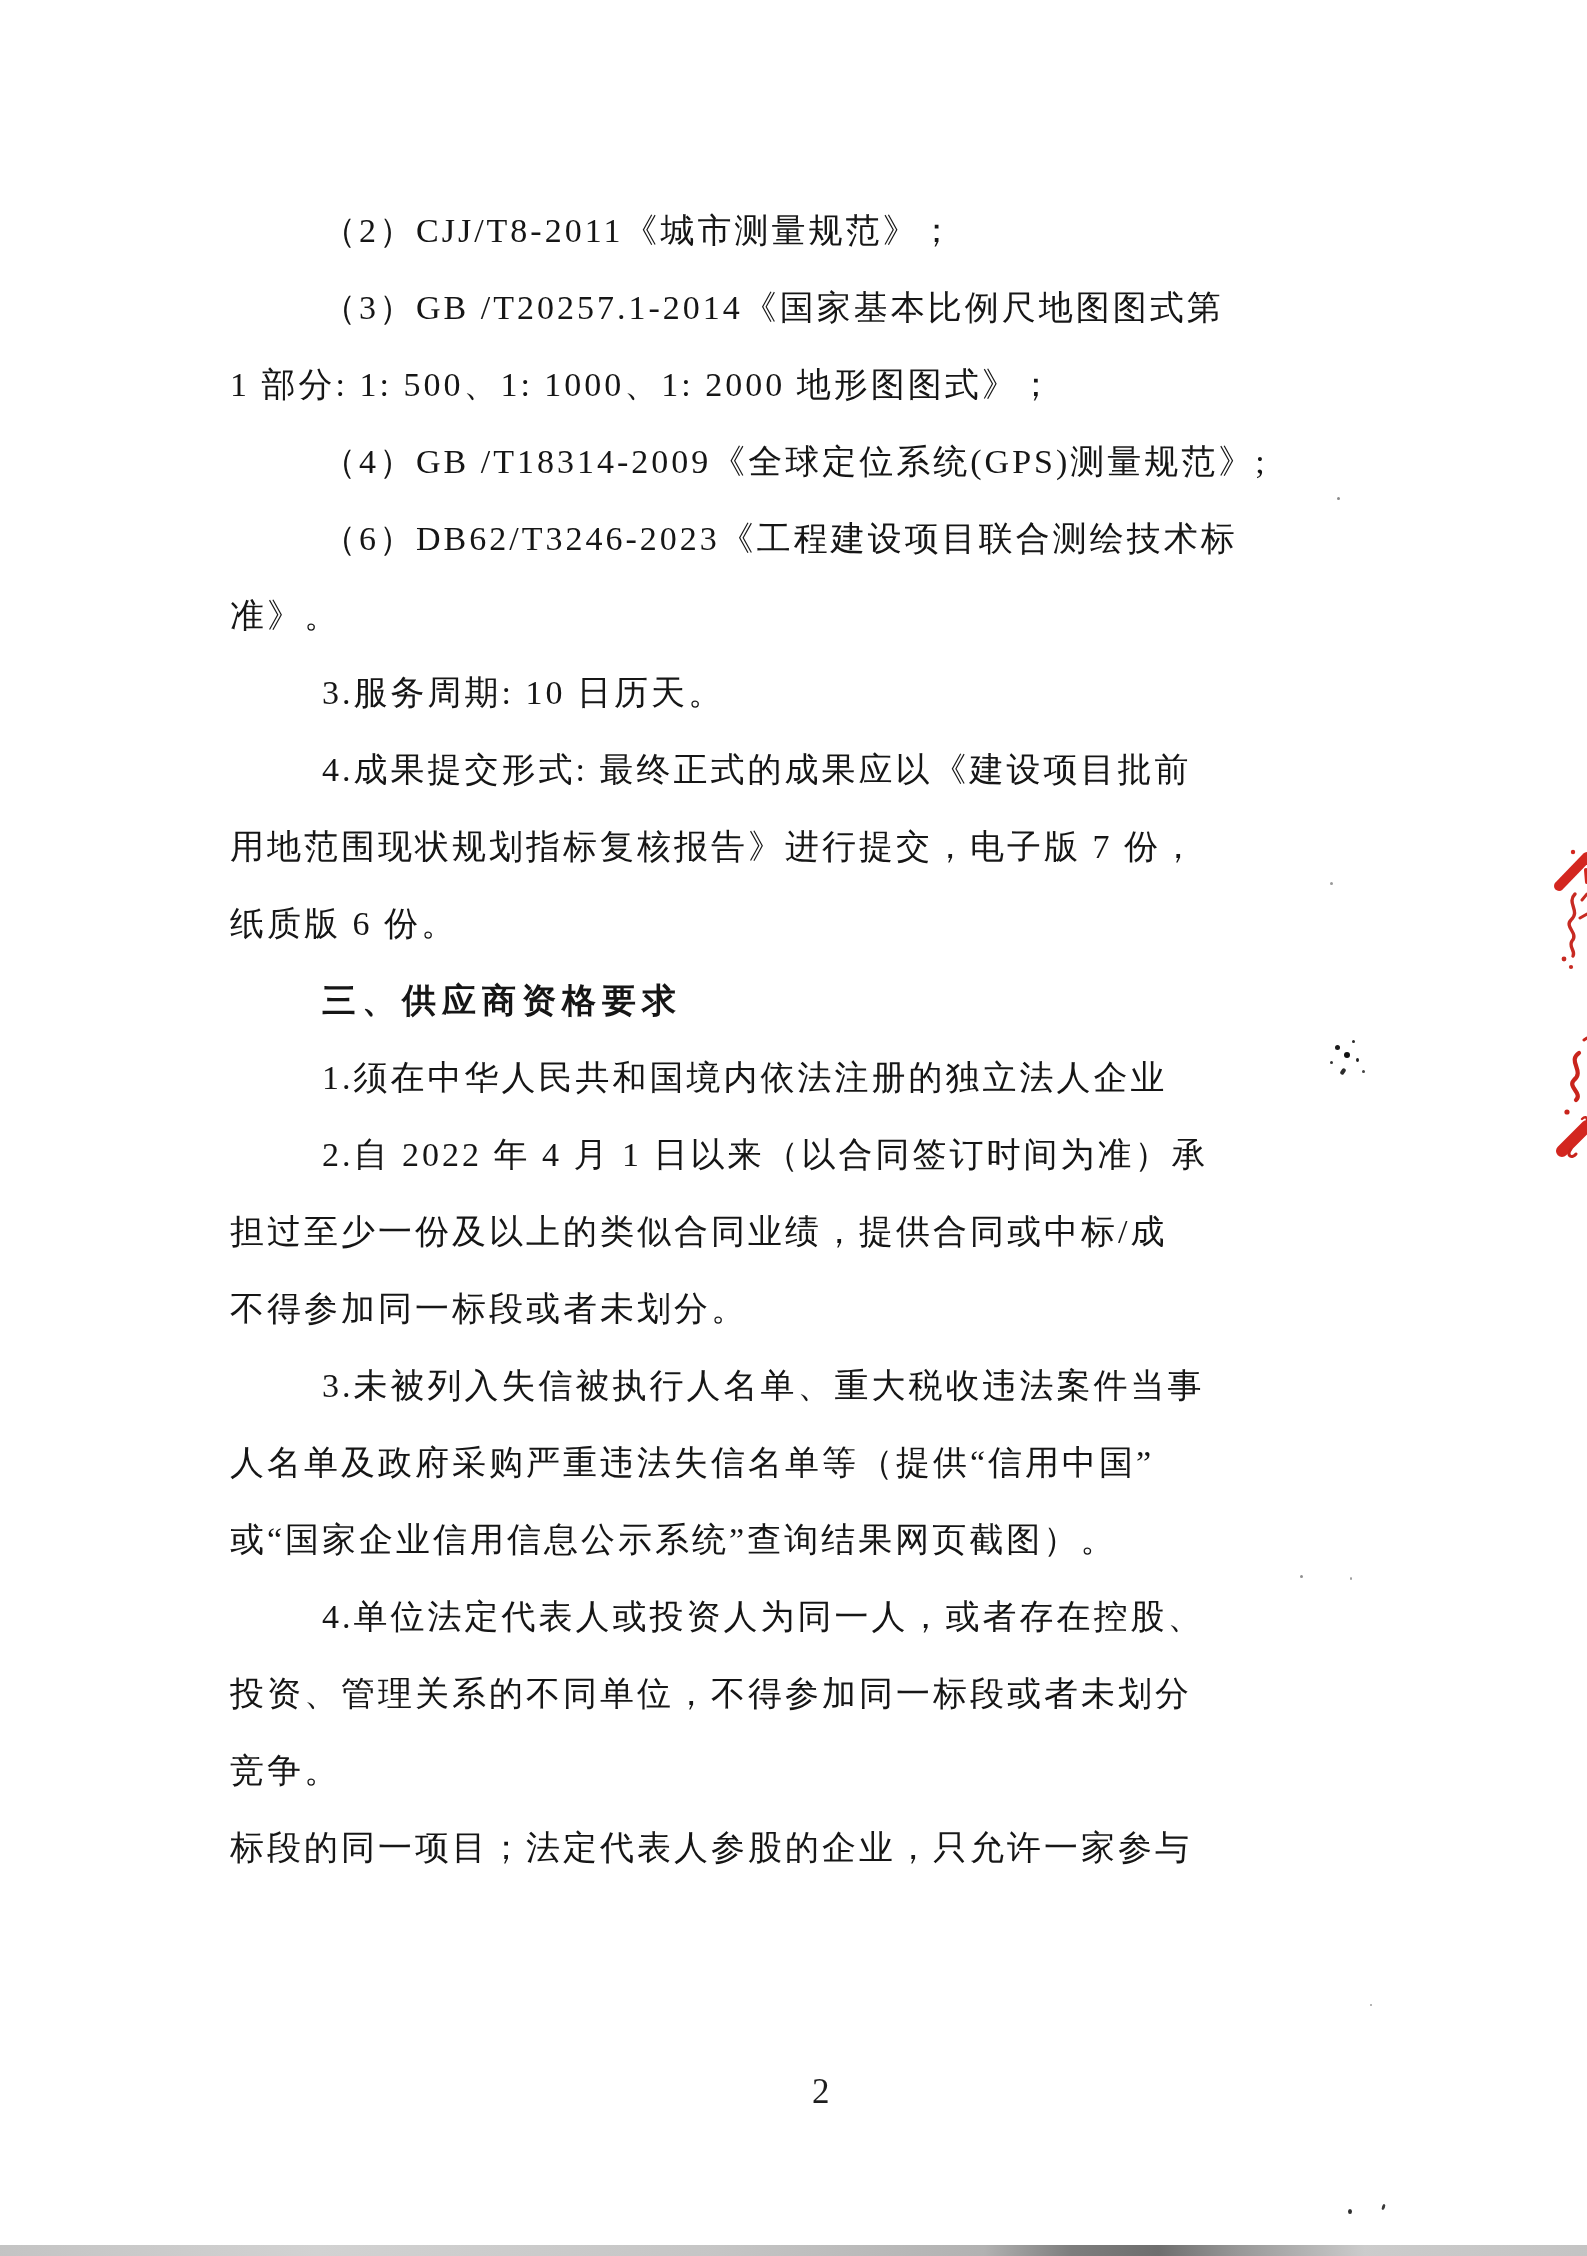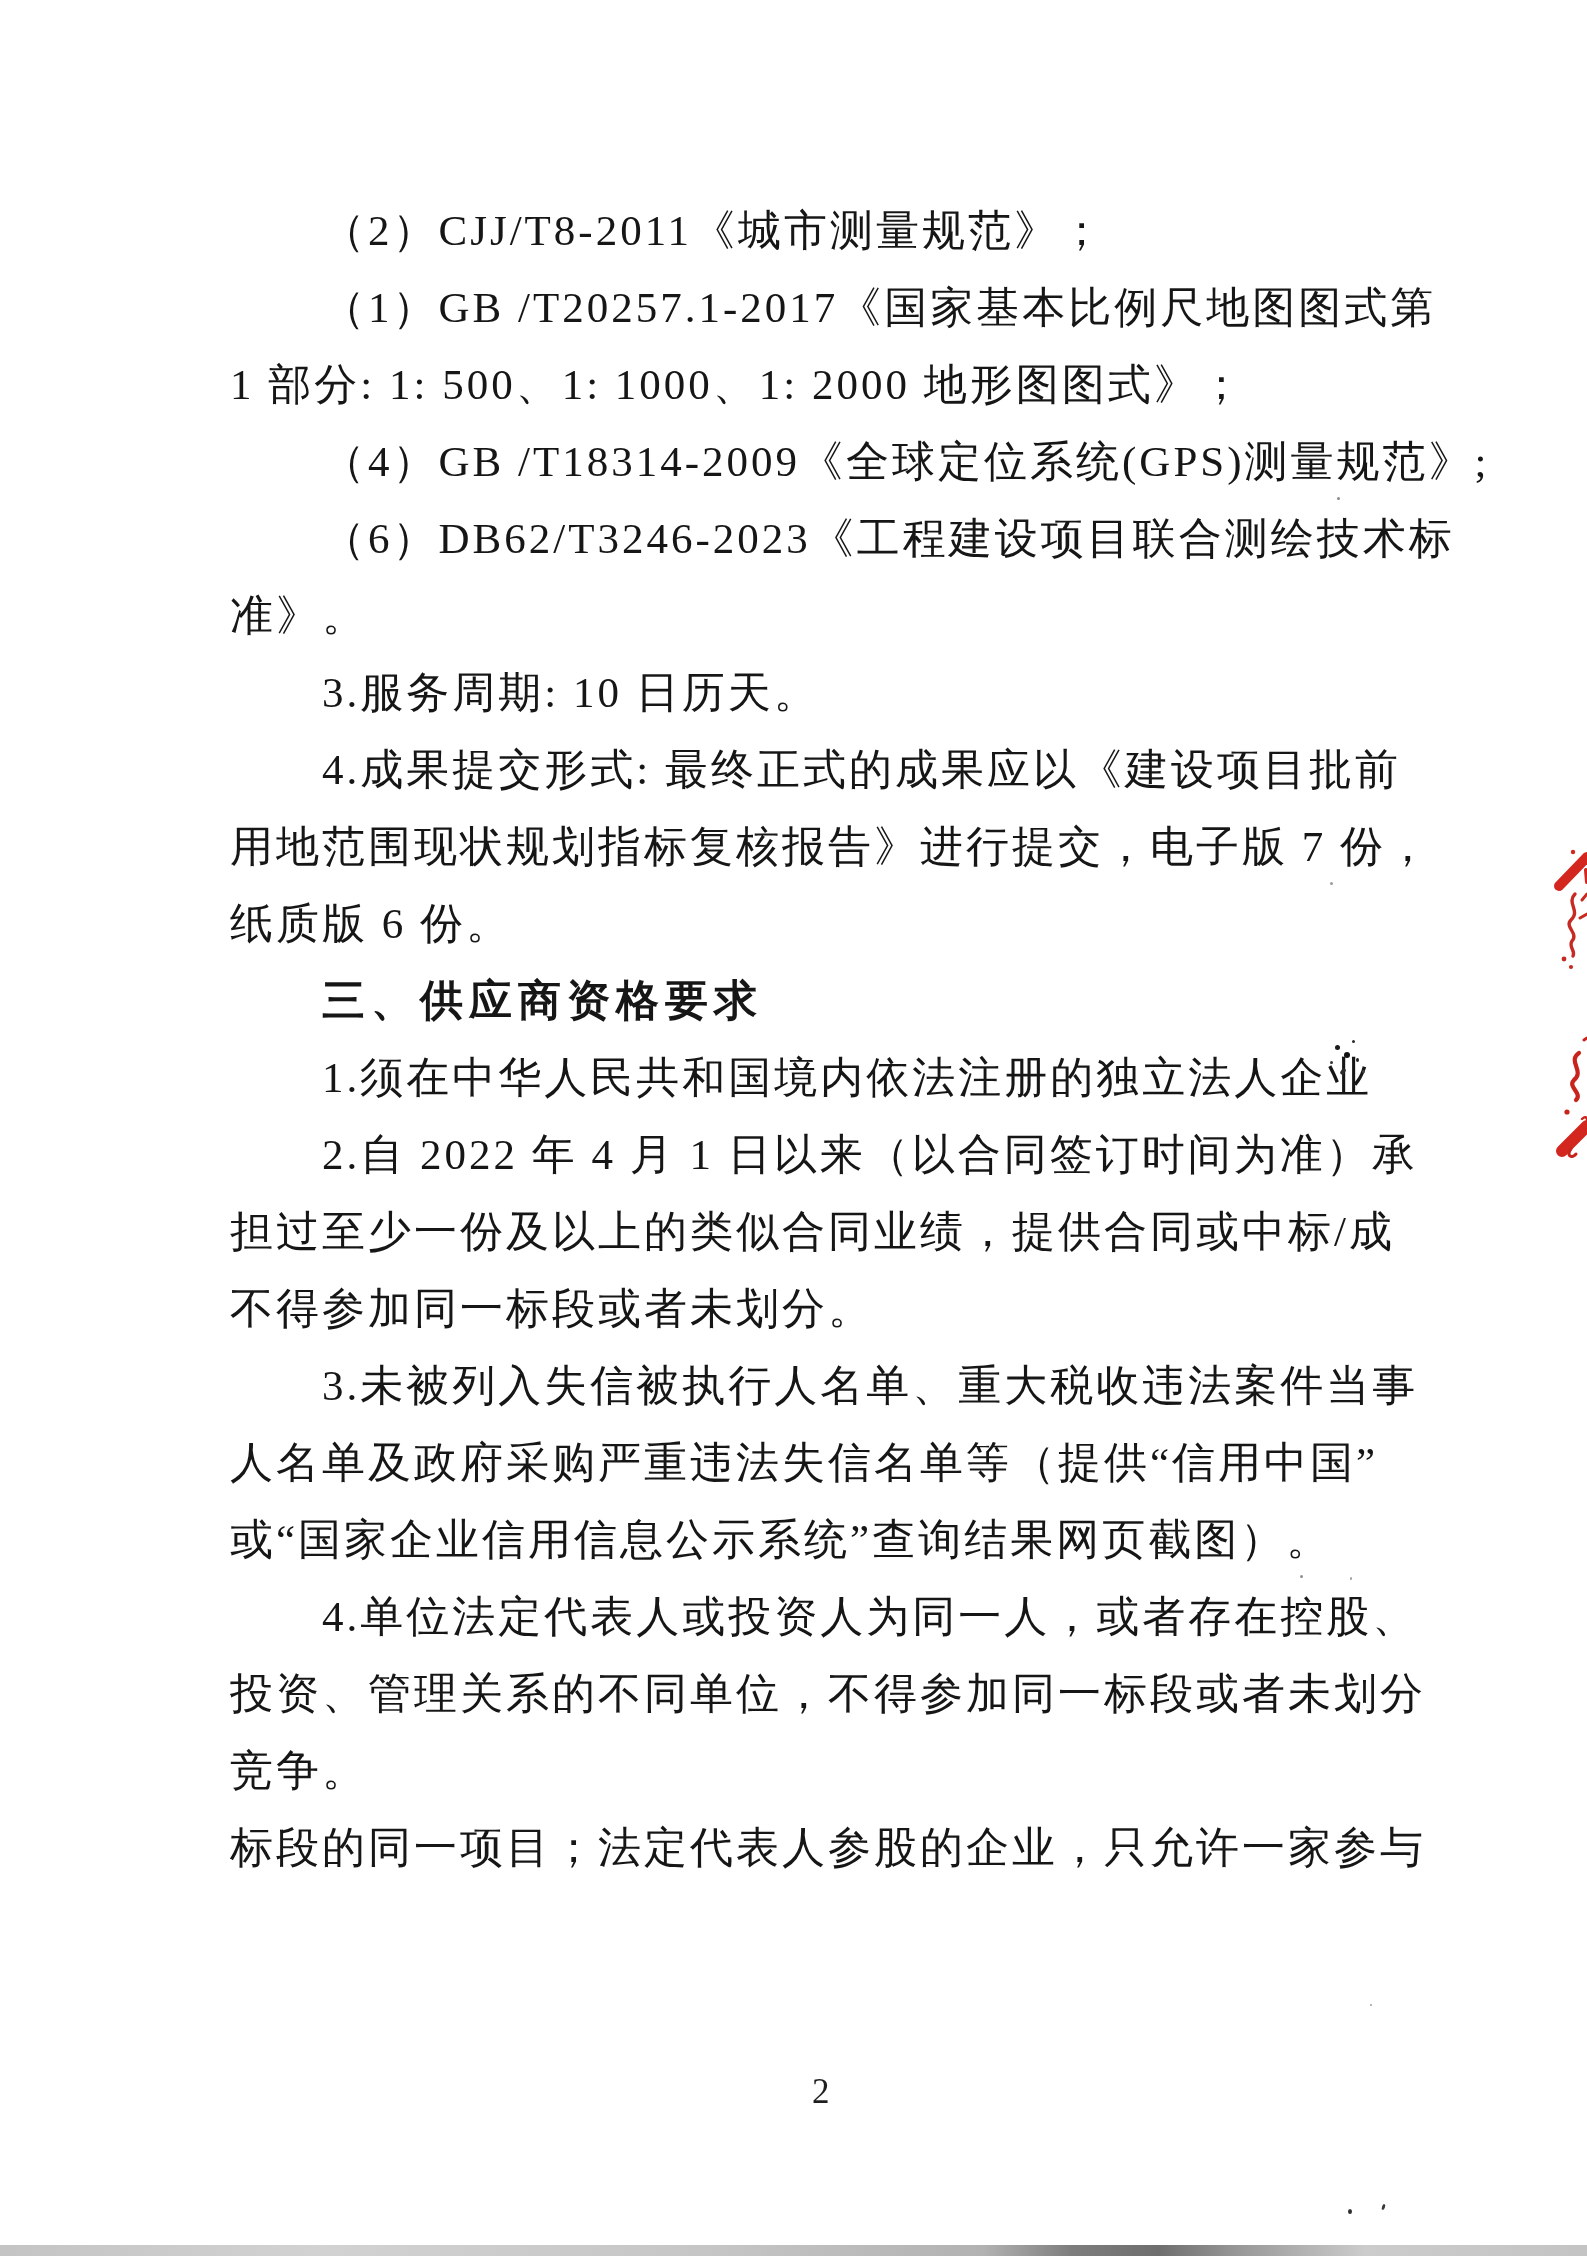--- a/index.html
+++ b/index.html
@@ -12,21 +12,21 @@
     color:#1b1b1b;
   }
   .textblock{
     position:absolute;
     left:230px;top:192px;
     width:1140px;
   }
   .ln{
     height:77px;
     line-height:77px;
-    font-size:43px;
+    font-size:34px;
     letter-spacing:3px;
     white-space:nowrap;
     color:#161616;
   }
   .ln.indent{ text-indent:92px; }
   .ln.bold{
     font-weight:700;
     font-family:"Liberation Sans","DejaVu Sans",sans-serif;
     letter-spacing:6px;
   }
@@ -67,21 +67,21 @@
     opacity:.9;
   }
 </style>
 </head>
 <body>
 
 <div class="page">
 
   <div class="textblock">
     <div class="ln indent">（2）CJJ/T8-2011《城市测量规范》；</div>
-    <div class="ln indent">（1）GB /T20257.1-2017《国家基本比例尺地图图式第</div>
+    <div class="ln indent">（3）GB /T20257.1-2014《国家基本比例尺地图图式第</div>
     <div class="ln">1 部分: 1: 500、1: 1000、1: 2000 地形图图式》；</div>
     <div class="ln indent">（4）GB /T18314-2009《全球定位系统(GPS)测量规范》;</div>
     <div class="ln indent">（6）DB62/T3246-2023《工程建设项目联合测绘技术标</div>
     <div class="ln">准》。</div>
     <div class="ln indent">3.服务周期: 10 日历天。</div>
     <div class="ln indent">4.成果提交形式: 最终正式的成果应以《建设项目批前</div>
     <div class="ln">用地范围现状规划指标复核报告》进行提交，电子版 7 份，</div>
     <div class="ln">纸质版 6 份。</div>
     <div class="ln indent bold">三、供应商资格要求</div>
     <div class="ln indent">1.须在中华人民共和国境内依法注册的独立法人企业</div>

